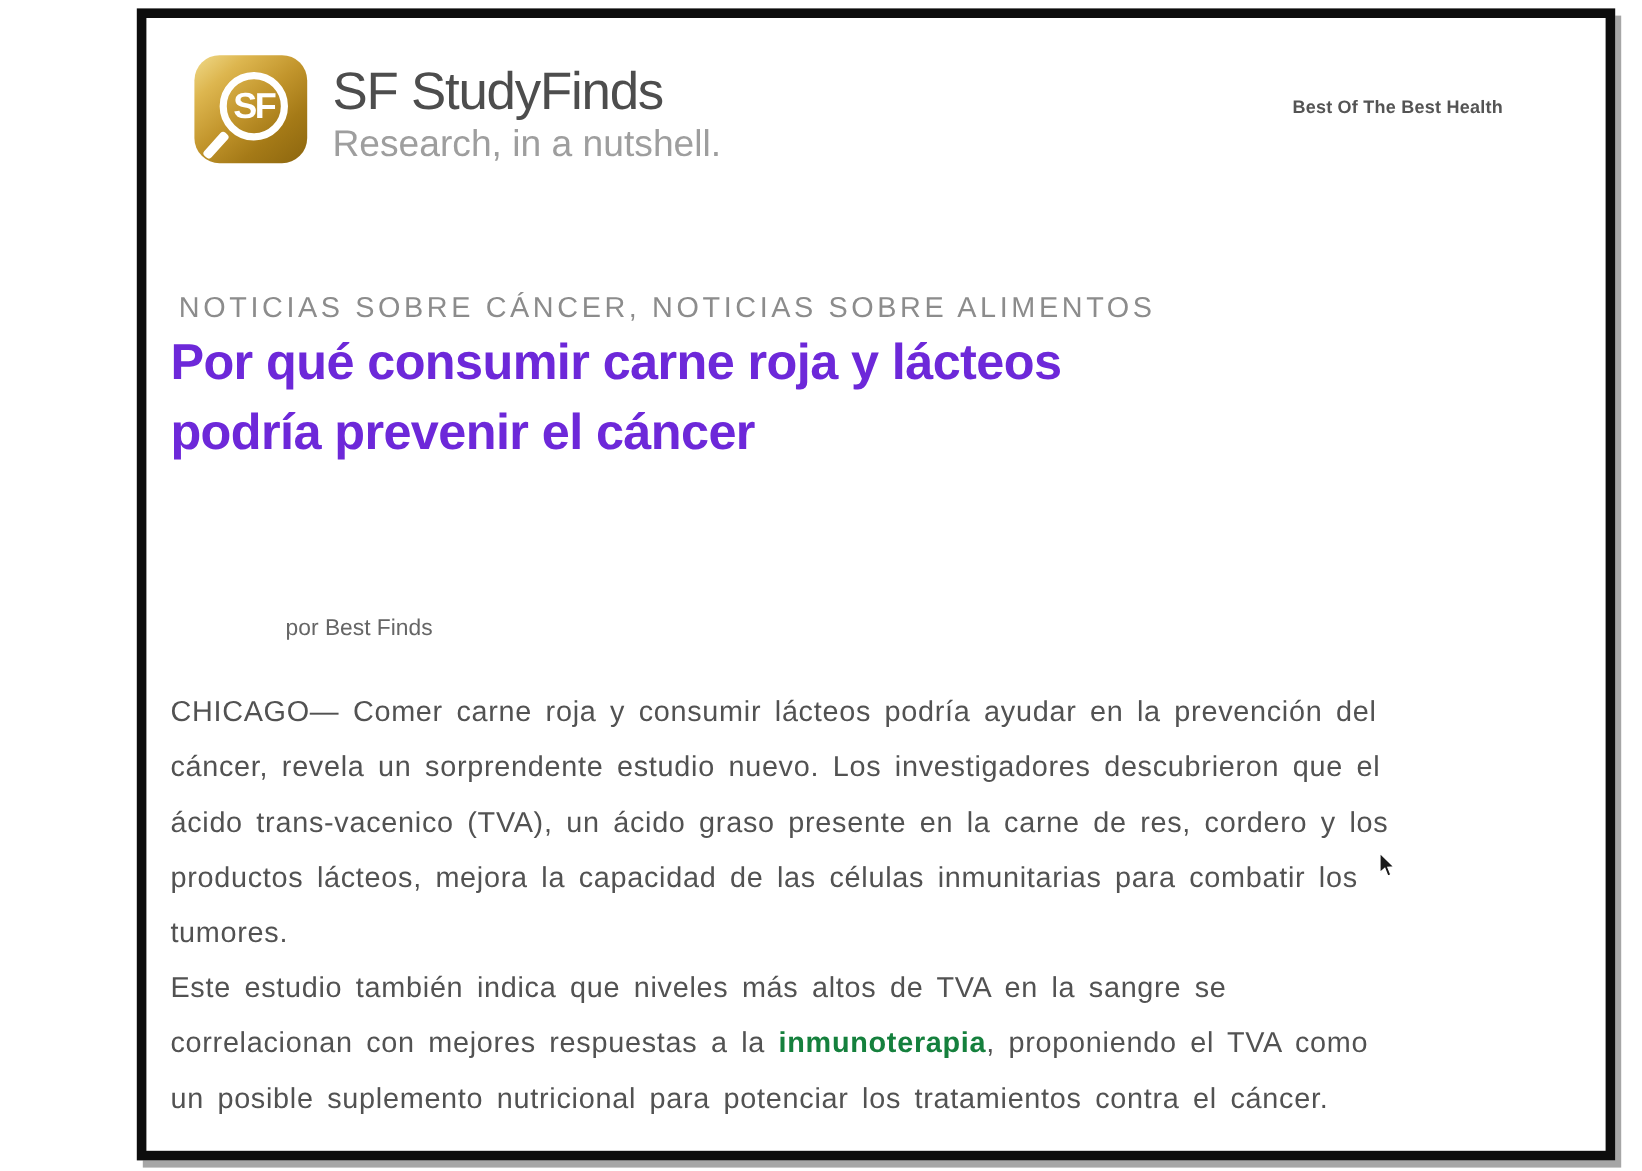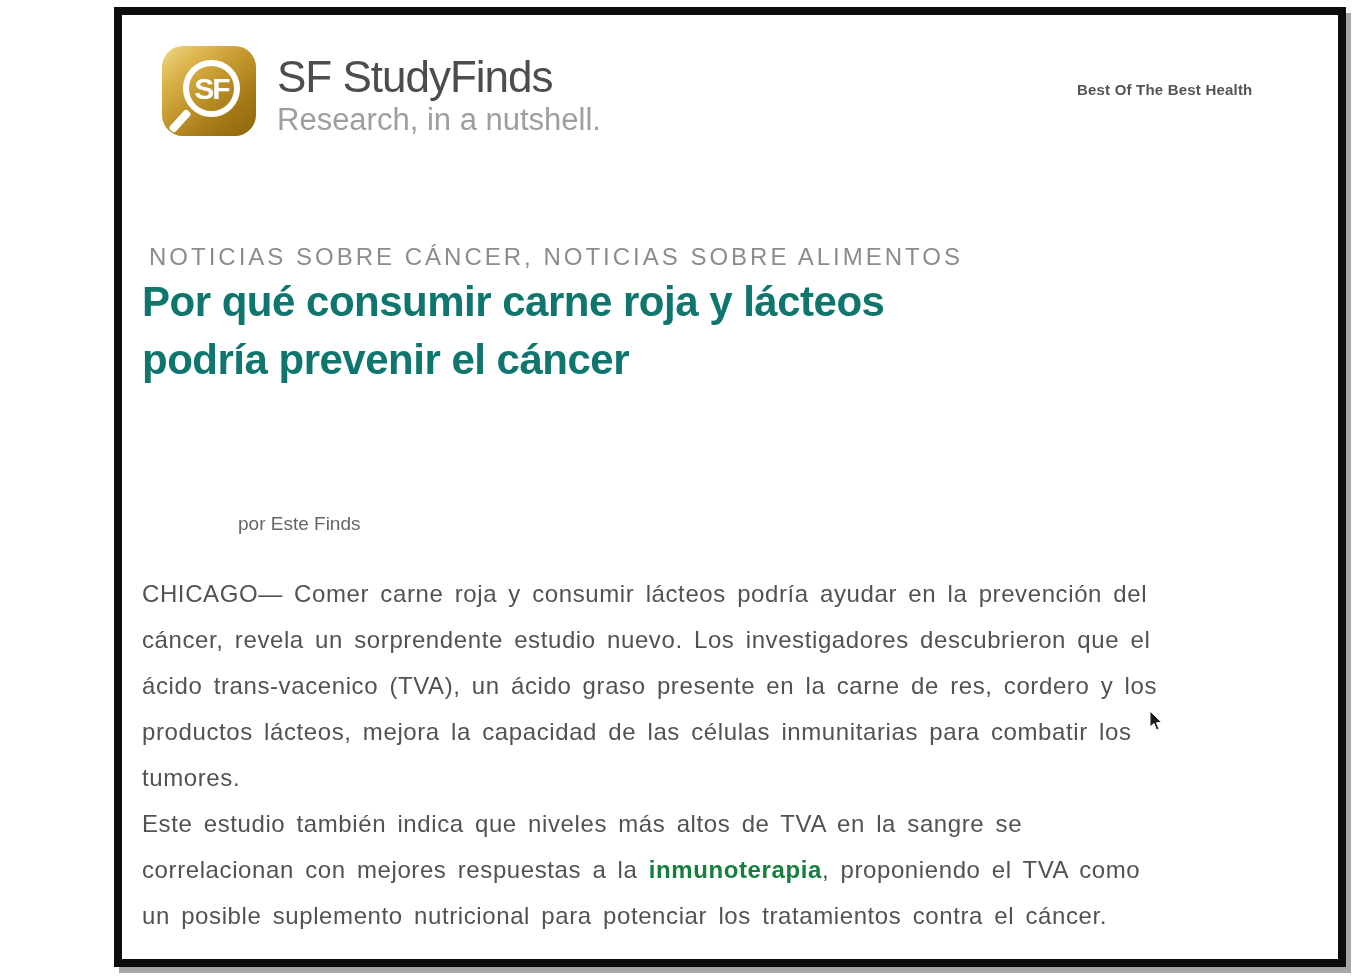--- a/index.html
+++ b/index.html
@@ -68,21 +68,21 @@
   
   .article-category {
     position: absolute; left: 27px; top: 228px;
     font-size: 24px; color: #8c8c8c;
     letter-spacing: 3px; white-space: nowrap;
     cursor: pointer;
   }
   .article-headline {
     position: absolute; left: 20px; top: 258px;
     width: 940px;
-    font-size: 42px; font-weight: bold; color: #0f766e;
+    font-size: 42px; font-weight: bold; color: #6d28d9;
     letter-spacing: -0.5px; line-height: 58px;
     white-space: pre-line;
   }
   .article-date {
     position: absolute; left: 20px; top: 425px;
     font-size: 19px; color: #6f6f6f;
     letter-spacing: 4px; white-space: nowrap;
   }
   .article-byline {
     position: absolute; left: 116px; top: 498px;
@@ -127,21 +127,21 @@
     </div>
 
     <div class="header-badge">Best Of The Best Health</div>
 
     <div class="article-category">NOTICIAS SOBRE CÁNCER, NOTICIAS SOBRE ALIMENTOS</div>
 
     <h1 class="article-headline">Por qué consumir carne roja y lácteos
 podría prevenir el cáncer</h1>
 
 
-    <div class="article-byline">por Este Finds</div>
+    <div class="article-byline">por Best Finds</div>
 
     <div class="article-body">
       <p>CHICAGO— Comer carne roja y consumir lácteos podría ayudar en la prevención del
 cáncer, revela un sorprendente estudio nuevo. Los investigadores descubrieron que el
 ácido trans-vacenico (TVA), un ácido graso presente en la carne de res, cordero y los
 productos lácteos, mejora la capacidad de las células inmunitarias para combatir los
 tumores.</p>
       <p><span>Este estudio también indica que niveles más altos de TVA en la sangre se
 correlacionan con mejores respuestas a la </span><a class="inline-link">inmunoterapia</a><span>, proponiendo el TVA como
 un posible suplemento nutricional para potenciar los tratamientos contra el cáncer.</span></p>

